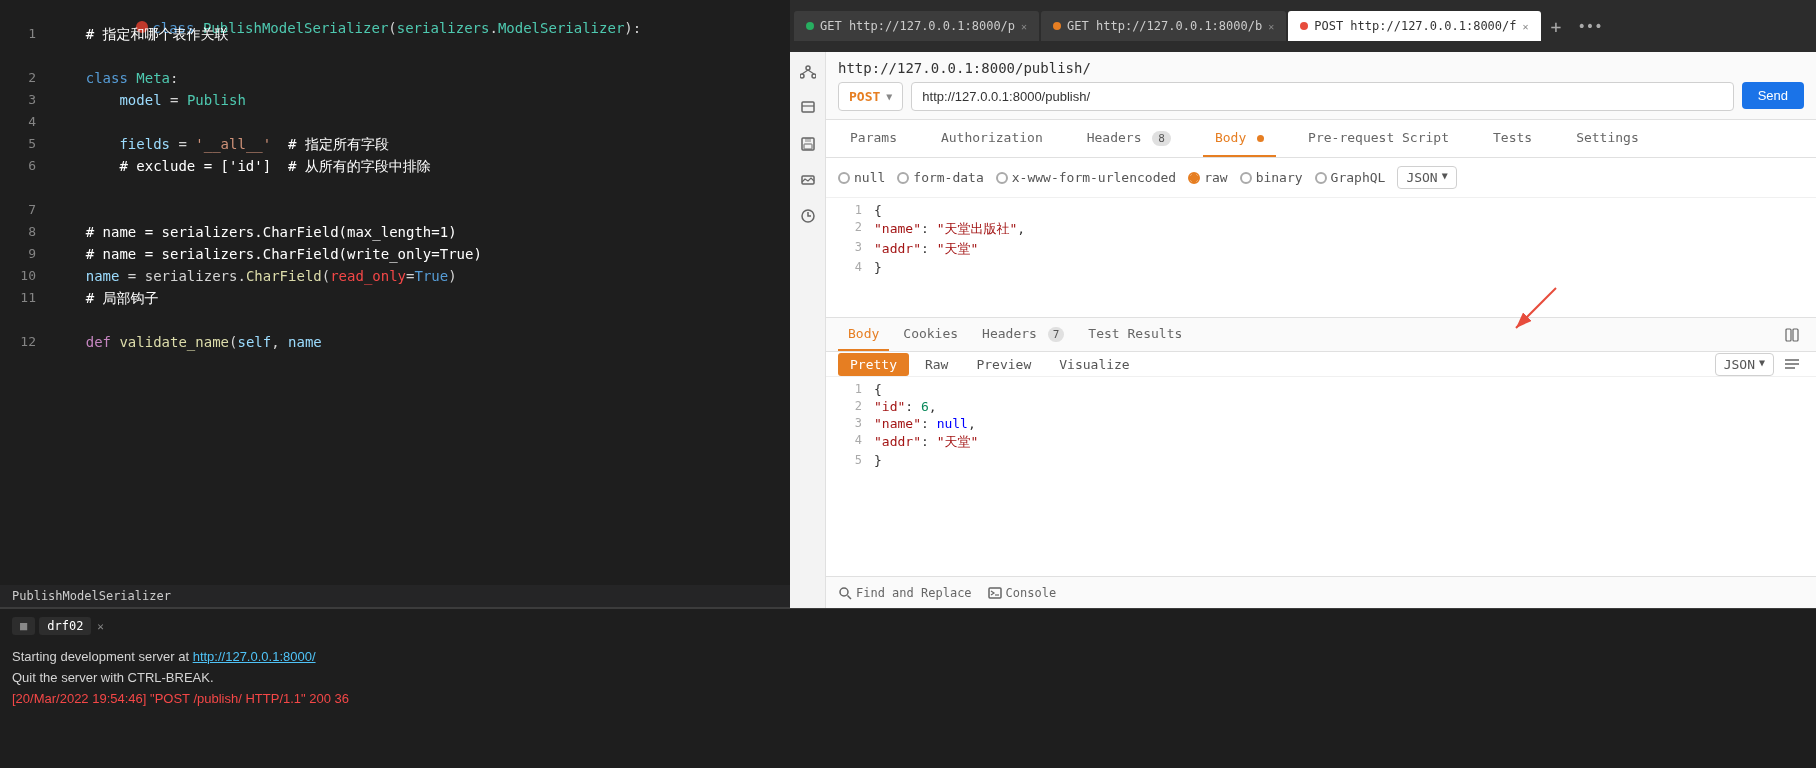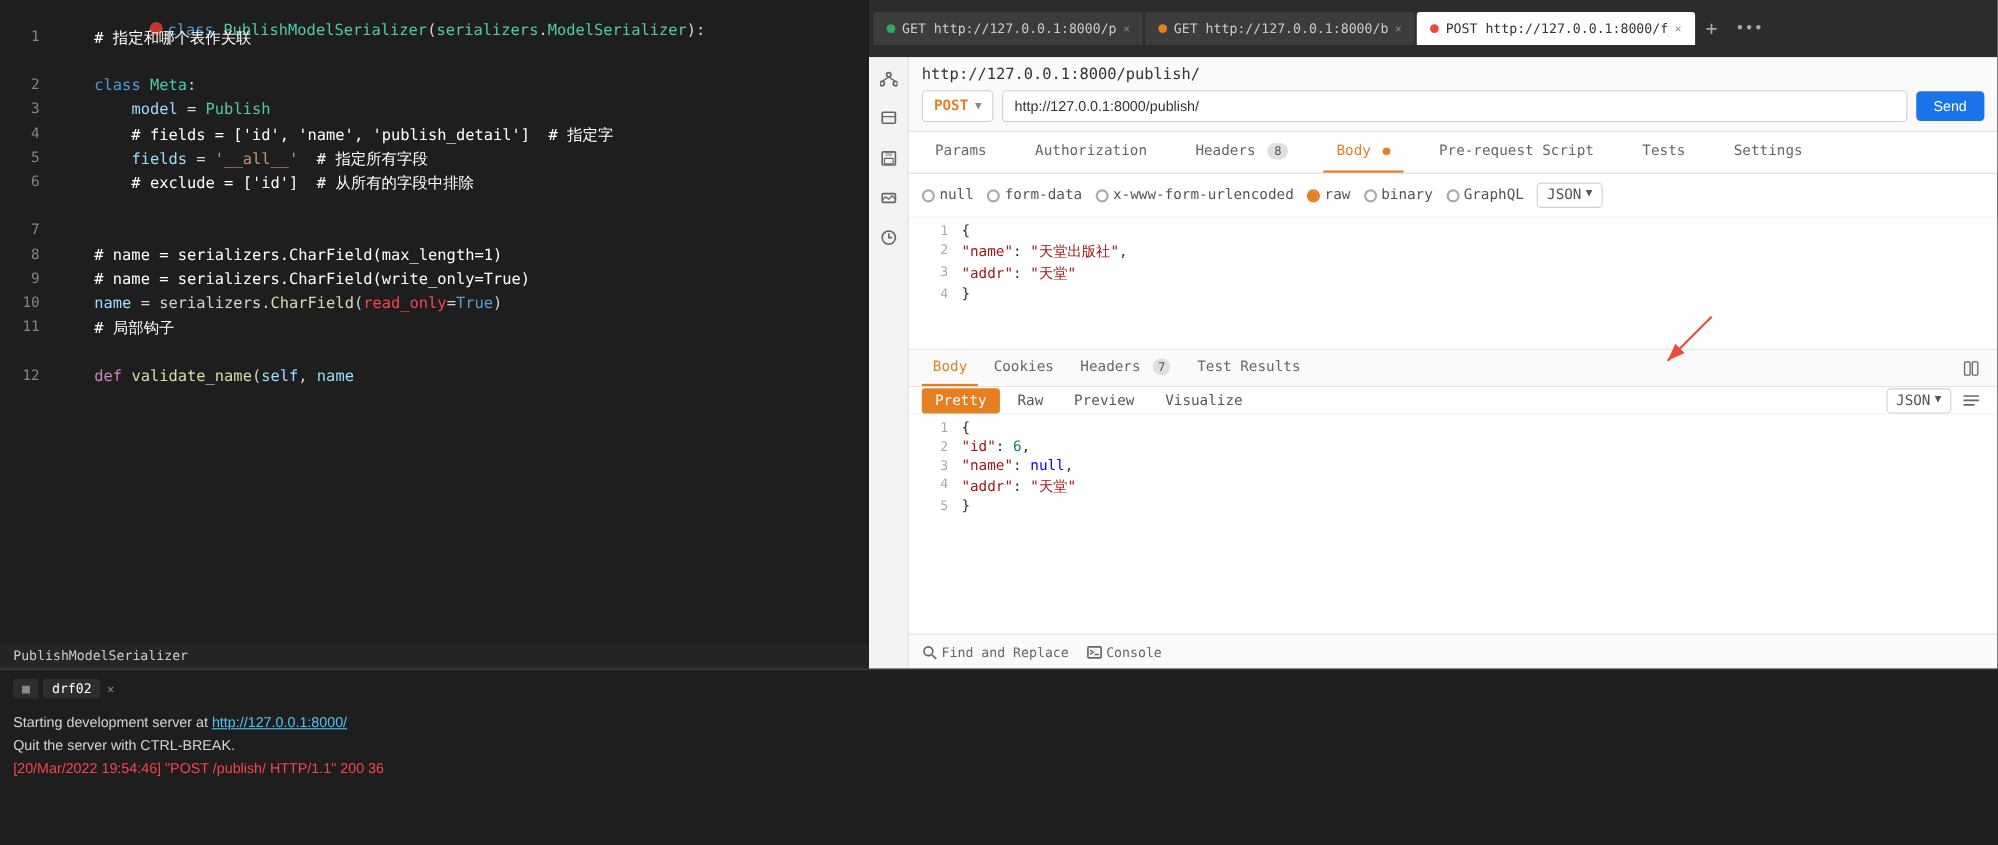--- a/index.html
+++ b/index.html
@@ -49,21 +49,21 @@
 
     
     .panel-sidebar-icons { width: 36px; background: #f3f3f3; border-right: 1px solid #e0e0e0; display: flex; flex-direction: column; align-items: center; padding: 8px 0; gap: 12px; }
     .panel-sidebar-icons .icon-btn { width: 24px; height: 24px; display: flex; align-items: center; justify-content: center; color: #666; font-size: 14px; cursor: pointer; border-radius: 3px; }
 
     .panel-content { flex: 1; display: flex; flex-direction: column; overflow: hidden; }
 
     
     .url-bar-area { padding: 8px 12px; border-bottom: 1px solid #e0e0e0; background: #fafafa; }
     .url-display { font-size: 14px; color: #333; font-weight: 500; margin-bottom: 6px; }
-    .request-row { display: flex; align-items: center; gap: 8px; }
+    .request-row { display: flex; align-items: flex-start; gap: 8px; }
     .method-select { background: #fff; border: 1px solid #d0d0d0; border-radius: 4px; padding: 6px 10px; font-size: 13px; color: #e67e22; font-weight: bold; cursor: pointer; display: flex; align-items: center; gap: 6px; }
     .method-select .chevron { color: #888; font-size: 10px; }
     .url-input { flex: 1; border: 1px solid #d0d0d0; border-radius: 4px; padding: 6px 10px; font-size: 13px; color: #333; }
     .send-btn { background: #1a73e8; color: white; border: none; border-radius: 4px; padding: 6px 16px; font-size: 13px; cursor: pointer; }
 
     
     .req-tabs { display: flex; align-items: center; padding: 0 12px; border-bottom: 1px solid #e0e0e0; background: #fff; gap: 20px; }
     .req-tab { padding: 10px 12px; font-size: 13px; color: #666; cursor: pointer; border-bottom: 2px solid transparent; }
     .req-tab.active { color: #e67e22; border-bottom-color: #e67e22; font-weight: 500; }
     .req-tab .badge { background: #e0e0e0; color: #555; font-size: 11px; border-radius: 10px; padding: 1px 6px; margin-left: 3px; }
@@ -140,21 +140,20 @@
         <span class="line-content">    <span class="kw">class </span><span class="cls">Meta</span><span class="op">:</span></span>
       </div>
 
       <div class="code-line">
         <span class="line-num">3</span>
         <span class="line-content">        <span class="var">model</span><span class="op"> = </span><span class="cls">Publish</span></span>
       </div>
 
       <div class="code-line">
         <span class="line-num">4</span>
-        <span class="line-content"><span class="comment">        # fields = ['id', 'name', 'publish_detail']  # 指定字</span></span>
       </div>
 
       <div class="code-line">
         <span class="line-num">5</span>
         <span class="line-content">        <span class="var">fields</span><span class="op"> = </span><span class="str">'__all__'</span>  <span class="comment"># 指定所有字段</span></span>
       </div>
 
       <div class="code-line">
         <span class="line-num">6</span>
         <span class="line-content"><span class="comment">        # exclude = ['id']  # 从所有的字段中排除</span></span>

